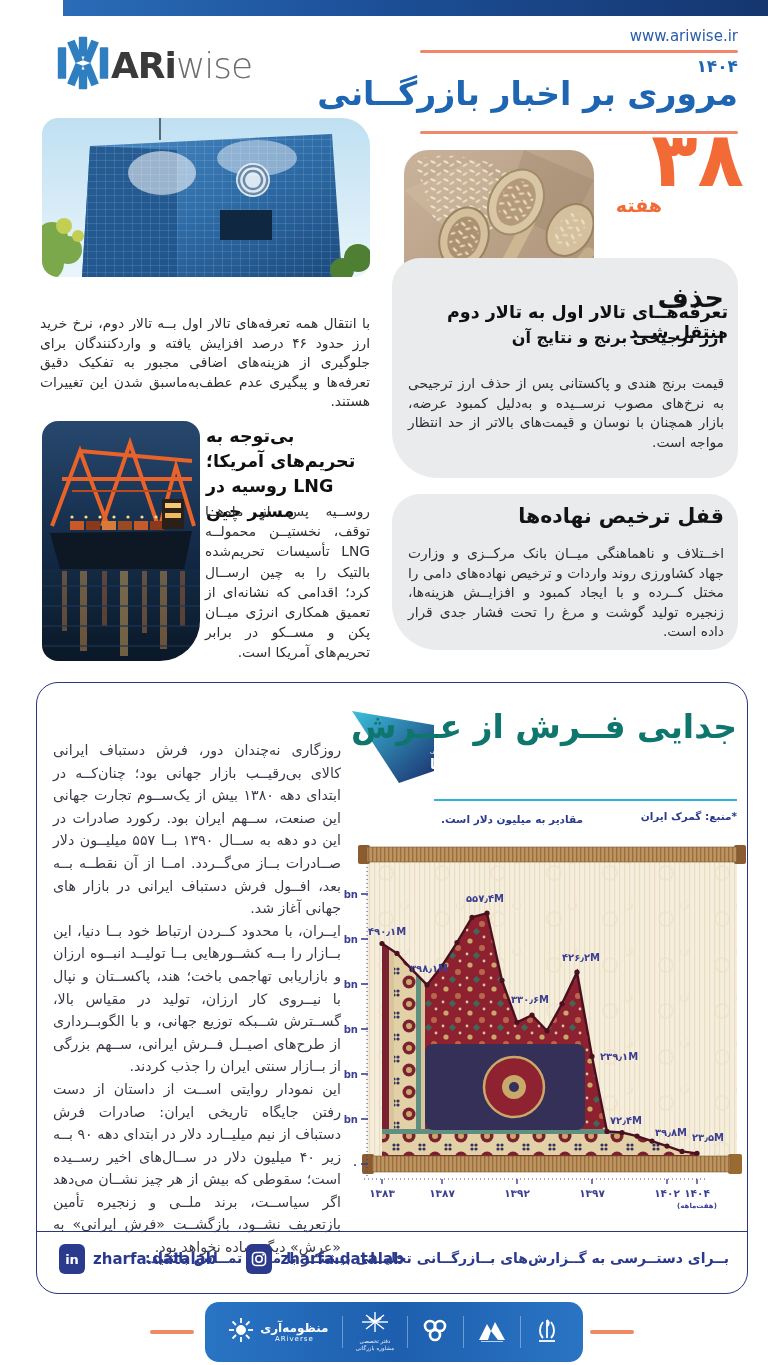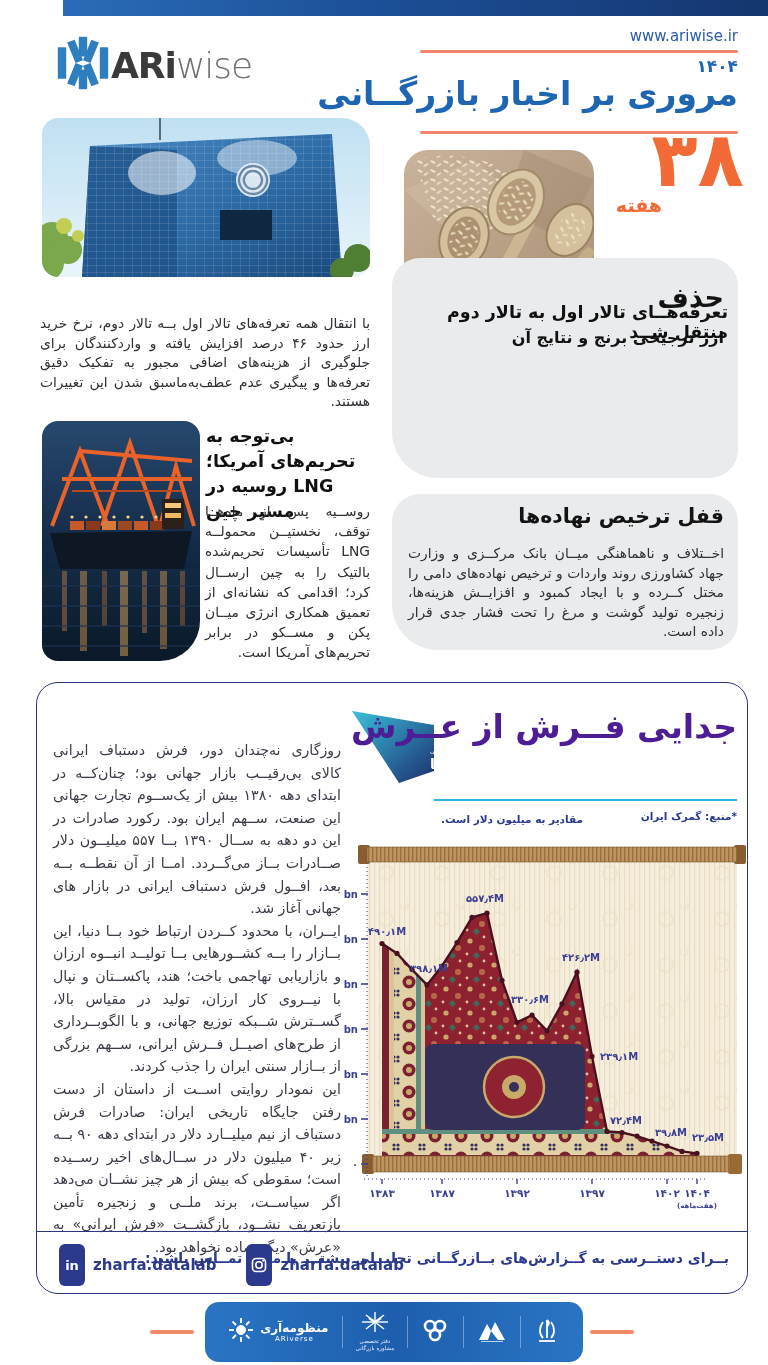--- a/index.html
+++ b/index.html
@@ -18,31 +18,31 @@
   .week-num{right:24px;top:122px;font-size:76px;line-height:1;font-weight:bold;color:#f26a36;text-align:center;}
   .week-label{right:106px;top:194px;font-size:19px;font-weight:bold;color:#f26a36;}
   .news-img{border-radius:16px;overflow:hidden;display:block;}
   .h-left{font-size:17.5px;font-weight:bold;color:#101010;}
   .body-txt{font-size:13.8px;line-height:19.6px;color:#2f2f34;text-align:justify;}
   .panel{background:#e9ebed;border-radius:28px;}
   .h-rice1{font-size:27px;font-weight:bold;color:#131313;}
   .h-rice2{font-size:16px;font-weight:bold;color:#131313;}
   .h-inputs{font-size:20.5px;font-weight:bold;color:#131313;}
   .card{left:36px;top:682px;width:710px;height:610px;border:1.6px solid #2b3580;border-radius:22px;}
-  .r-title{right:10px;top:24px;font-size:33px;font-weight:bold;color:#4c1d95;}
+  .r-title{right:10px;top:24px;font-size:33px;font-weight:bold;color:#0f766e;}
   .r-sub{right:10px;top:78px;font-size:18.5px;font-weight:bold;color:#1c2a5e;}
   .teal-line{right:10px;top:116px;width:303px;height:2px;background:#2fb4e0;}
   .note{font-size:10.5px;color:#2b3a8c;font-weight:bold;}
   .article{left:16px;top:56px;width:288px;font-size:14.2px;line-height:22.6px;color:#3a3a48;text-align:justify;}
   .article p{margin:0;}
   .contact-row{left:0;top:548px;width:100%;height:60px;border-top:1.5px solid #2b3580;}
   .contact-text{right:18px;top:18px;font-size:14px;font-weight:bold;color:#2b3a8c;}
   .handles{left:22px;top:12px;direction:ltr;display:flex;align-items:center;gap:30px;}
   .handle{display:flex;align-items:center;gap:8px;font-size:15px;font-weight:bold;color:#2b3a8c;}
-  .sq-icon{width:26px;height:42px;border-radius:6px;background:#2b3a8c;color:#fff;display:flex;
+  .sq-icon{width:26px;height:30px;border-radius:6px;background:#2b3a8c;color:#fff;display:flex;
            align-items:center;justify-content:center;font-size:13px;font-weight:bold;}
   .footer-bar{left:205px;top:1302px;width:378px;height:60px;border-radius:14px;
               background:linear-gradient(90deg,#2a74c4,#1d5fae 50%,#2a74c4);
               display:flex;align-items:center;justify-content:space-evenly;padding:0 10px;box-sizing:border-box;}
   .dash{top:1330px;width:44px;height:4px;background:#f08a66;border-radius:2px;}
   .flogo{display:flex;flex-direction:column;align-items:center;gap:2px;color:#fff;}
   .flogo .cap{font-size:5.5px;line-height:7px;color:#eef;text-align:center;}
   .cap-bar{width:26px;height:2px;background:rgba(255,255,255,.75);border-radius:1px;margin:1px 0;}
   .fsep{width:1px;height:32px;background:rgba(255,255,255,.35);}
   .ariverse{display:flex;align-items:center;gap:6px;color:#fff;}
@@ -117,20 +117,21 @@
         <rect x="156" y="88" width="11" height="90" rx="5" fill="#c3ac88" transform="rotate(40 160 130)"></rect>
         <ellipse cx="166" cy="80" rx="21" ry="28" fill="#d4c09c" stroke="#99825f" stroke-width="2" transform="rotate(35 166 80)"></ellipse>
         <ellipse cx="166" cy="80" rx="13" ry="19" fill="url(#ricePat)" transform="rotate(35 166 80)"></ellipse>
       </g>
     </svg>
   </div>
 
   <div class="abs panel" style="left:392px;top:258px;width:346px;height:220px;border-bottom-left-radius:46px;"></div>
   <div class="abs h-rice1" style="right:44px;top:282px;">حذف</div>
   <div class="abs h-rice2" style="right:44px;top:328px;">ارز ترجیحی برنج و نتایج آن</div>
+  <div class="abs body-txt" style="left:408px;top:374px;width:316px;">قیمت برنج هندی و پاکستانی پس از حذف ارز ترجیحی به نرخ‌های مصوب نرســیده و به‌دلیل کمبود عرضه، بازار همچنان با نوسان و قیمت‌های بالاتر از حد انتظار مواجه است.</div>
 
   <div class="abs panel" style="left:392px;top:494px;width:346px;height:156px;border-bottom-left-radius:46px;"></div>
   <div class="abs h-inputs" style="right:44px;top:504px;">قفل ترخیص نهاده‌ها</div>
   <div class="abs body-txt" style="left:408px;top:544px;width:316px;">اخــتلاف و ناهماهنگی میــان بانک مرکــزی و وزارت جهاد کشاورزی روند واردات و ترخیص نهاده‌های دامی را مختل کــرده و با ایجاد کمبود و افزایــش هزینه‌ها، زنجیره تولید گوشت و مرغ را تحت فشار جدی قرار داده است.</div>
 
   <div class="abs news-img" style="left:42px;top:118px;width:328px;height:159px;border-top-right-radius:28px;">
     <svg width="328" height="159" viewBox="0 0 328 159">
       <defs>
         <linearGradient id="skyG" x1="0" y1="0" x2="0" y2="1">
           <stop offset="0" stop-color="#bfe0f2"></stop>

